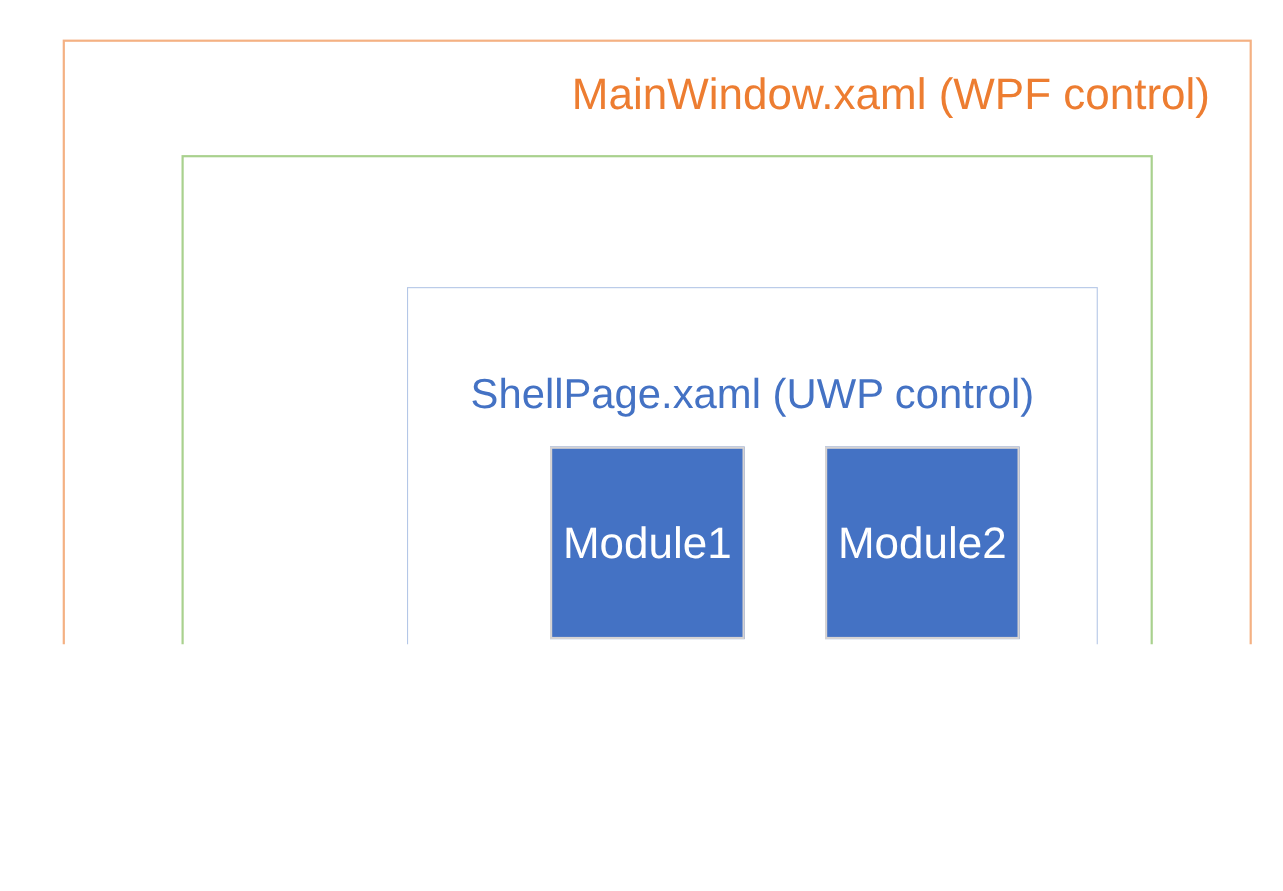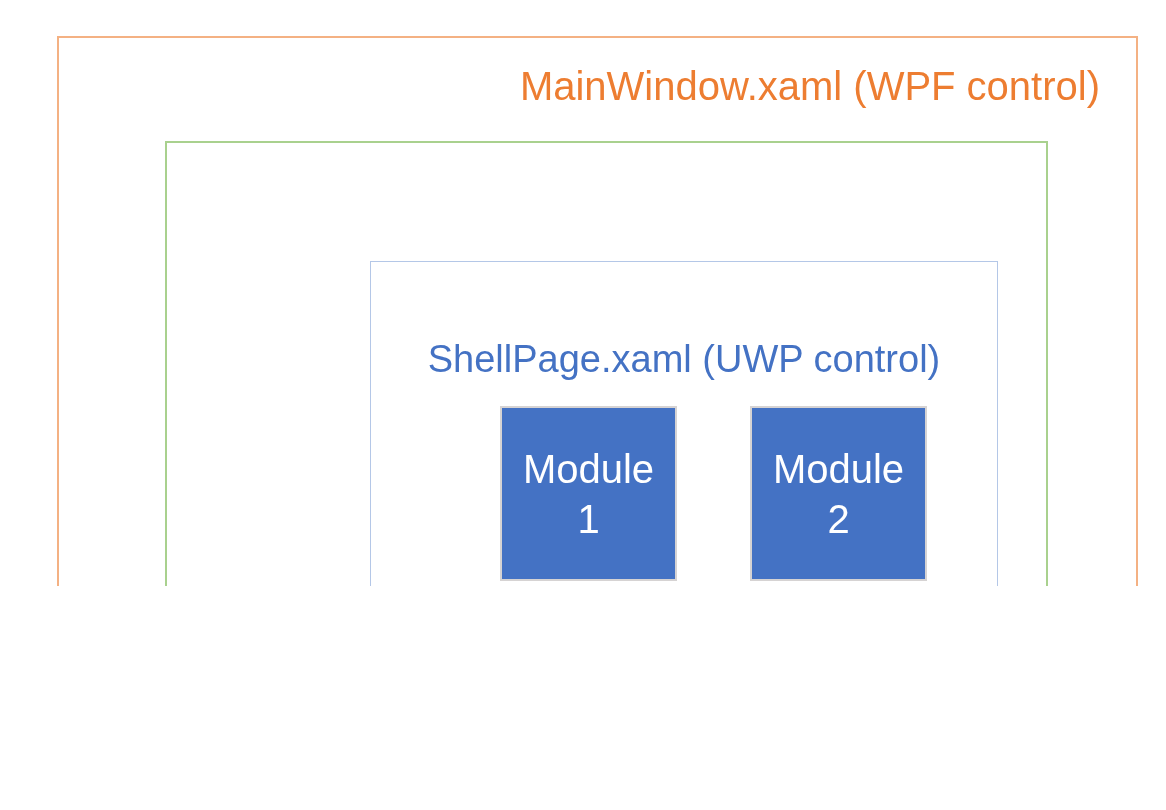--- a/index.html
+++ b/index.html
@@ -63,21 +63,21 @@
   }
   .module-box {
     position: absolute;
     top: 406px;
     width: 177px;
     height: 175px;
     background: #4472C4;
     border: 2px solid #D6D3D3;
     box-sizing: border-box;
     display: flex;
-    flex-direction: column;
+    flex-direction: row;
     align-items: center;
     justify-content: center;
     color: #ffffff;
     font-size: 40px;
     line-height: 1.25;
     text-align: center;
   }
   .module-1 { left: 500px; }
   .module-2 { left: 750px; }
 </style>

